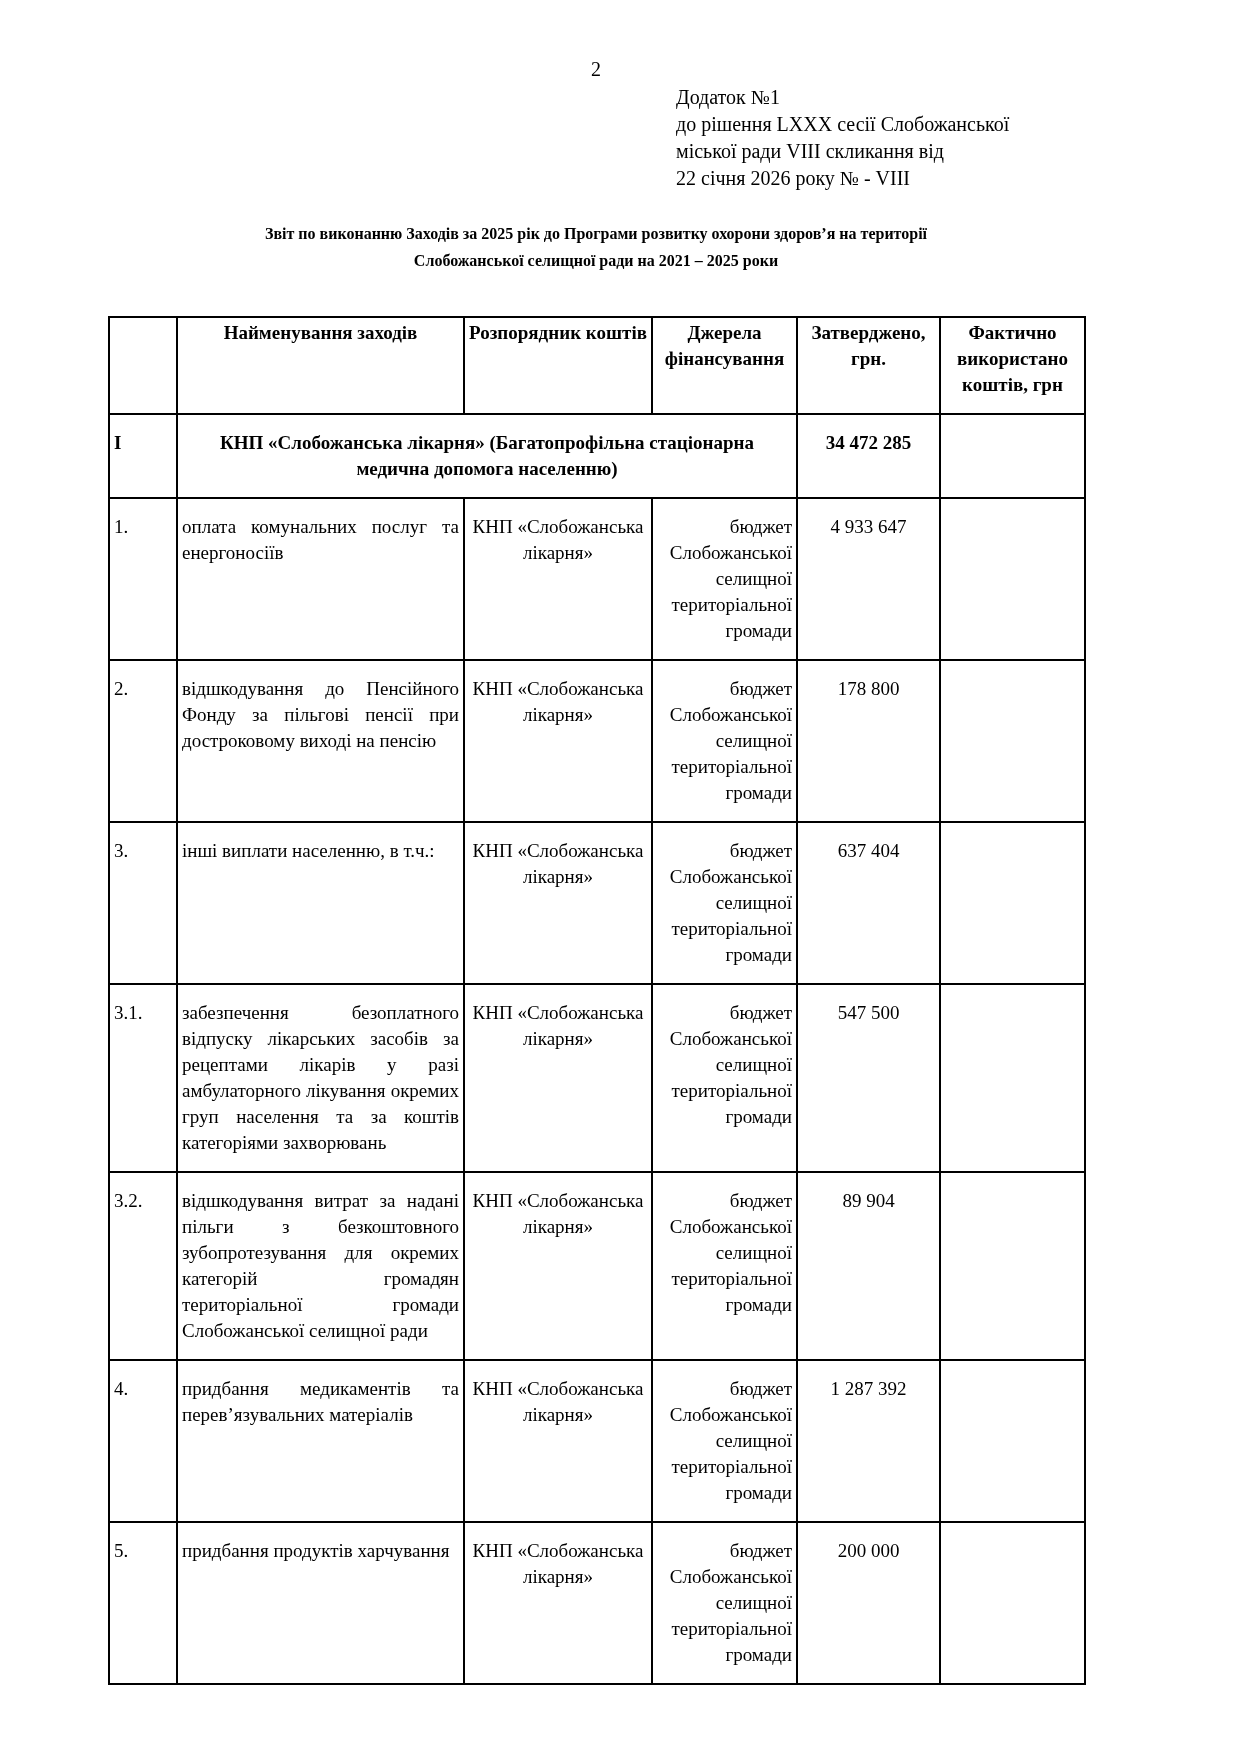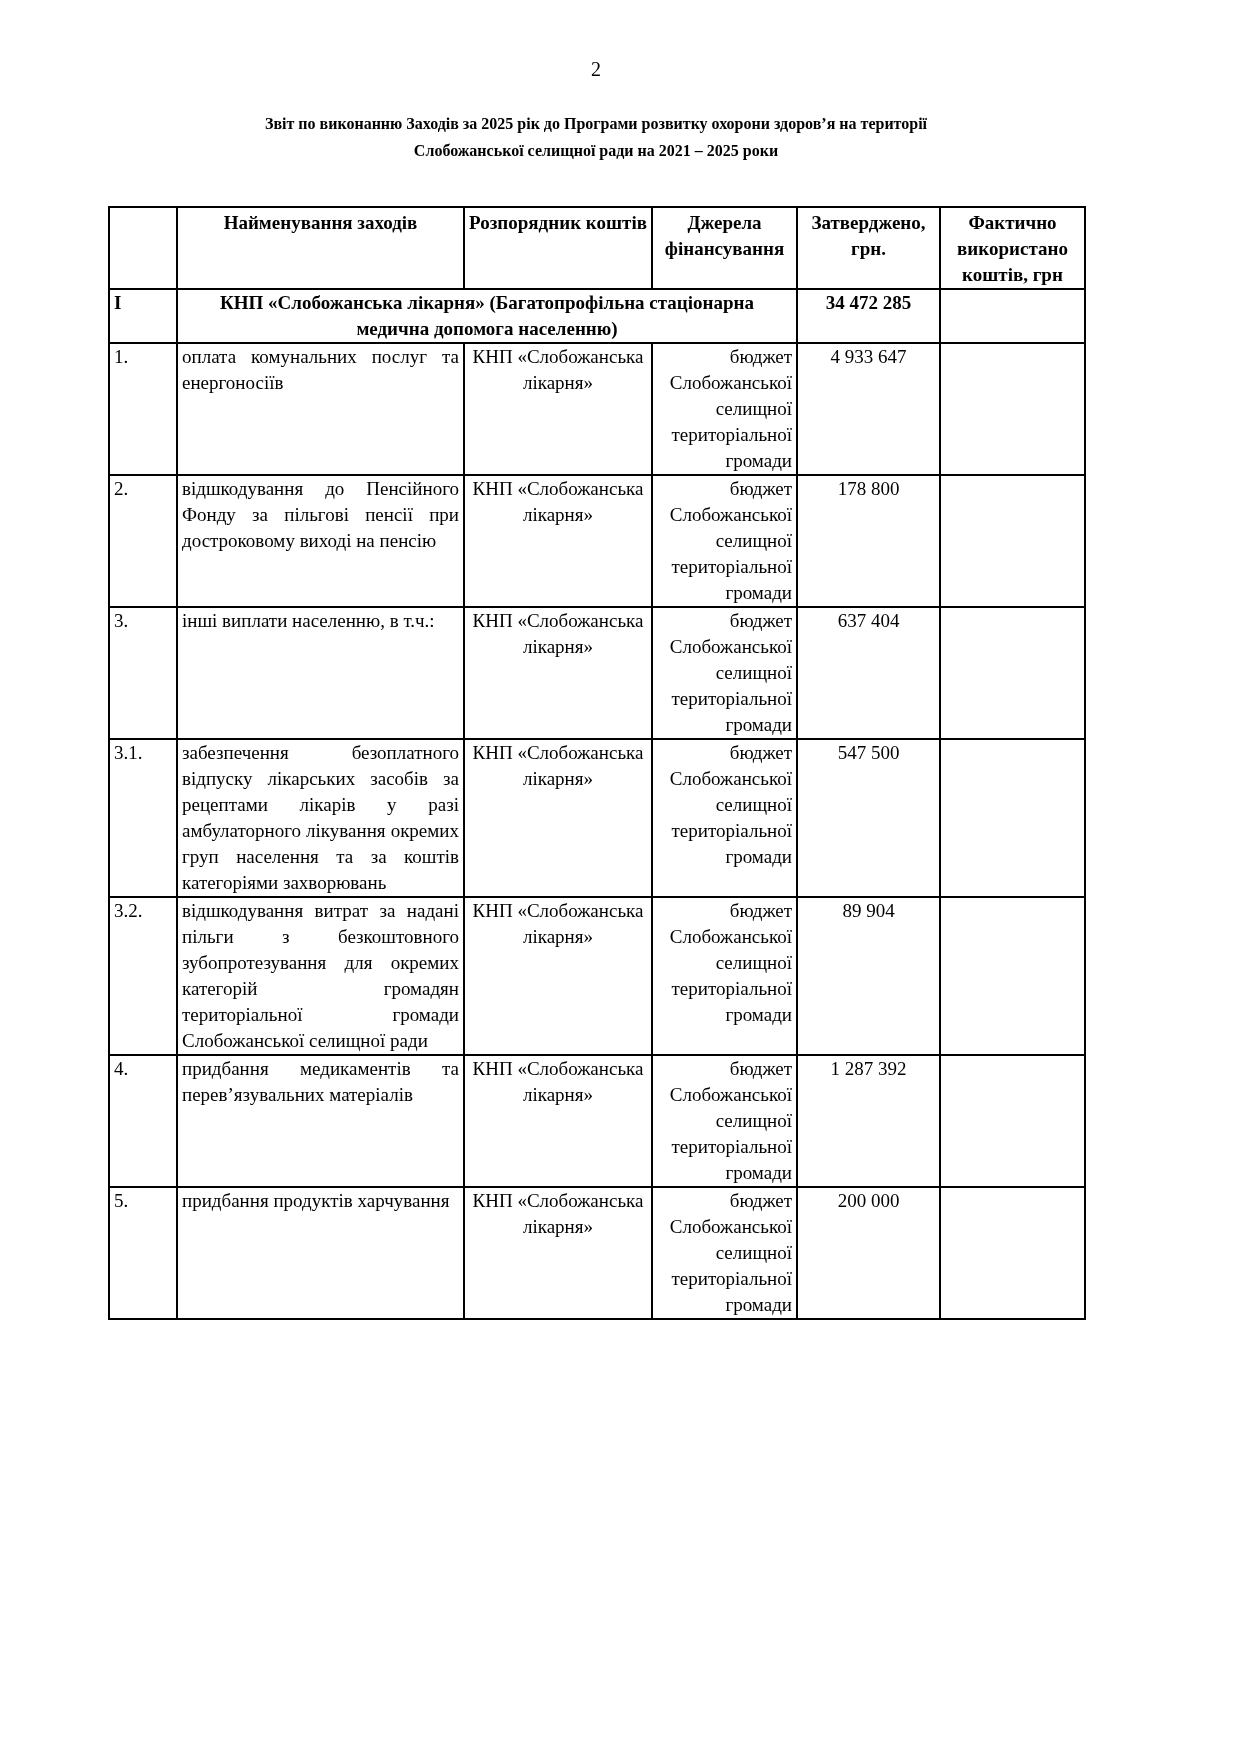--- a/index.html
+++ b/index.html
@@ -38,21 +38,21 @@
     margin-top: 42px;
     border-collapse: collapse;
     table-layout: fixed;
     width: 976px;
   }
   .report-table th, .report-table td {
     border: 2px solid #000000;
     vertical-align: top;
     font-size: 19px;
     line-height: 26px;
-    padding: 0 4px;
+    padding: 15px 4px;
     overflow-wrap: break-word;
   }
   .report-table th {
     font-weight: bold;
     text-align: center;
     padding-top: 2px;
   }
   .cell-num { text-align: left; padding-left: 3px; }
   .cell-name { text-align: justify; }
   .cell-manager { text-align: center; padding-left: 15px; padding-right: 15px; }
@@ -62,20 +62,26 @@
   .section-row td { font-weight: bold; }
   .section-name { text-align: center; }
 </style>
 </head>
 <body>
 
 <div class="page">
 
   <div class="page-number">2</div>
 
+  <div class="annex-block">
+    <div>Додаток №1</div>
+    <div>до рішення LXXX сесії Слобожанської</div>
+    <div>міської ради VIII скликання від</div>
+    <div>22 січня 2026 року №  - VIII</div>
+  </div>
 
   <div class="doc-title">
     <div>Звіт по виконанню Заходів за 2025 рік до Програми розвитку охорони здоров’я на території</div>
     <div>Слобожанської селищної ради на 2021 – 2025 роки</div>
   </div>
 
   <table class="report-table">
     <colgroup>
       <col style="width:68px">
       <col style="width:287px">

